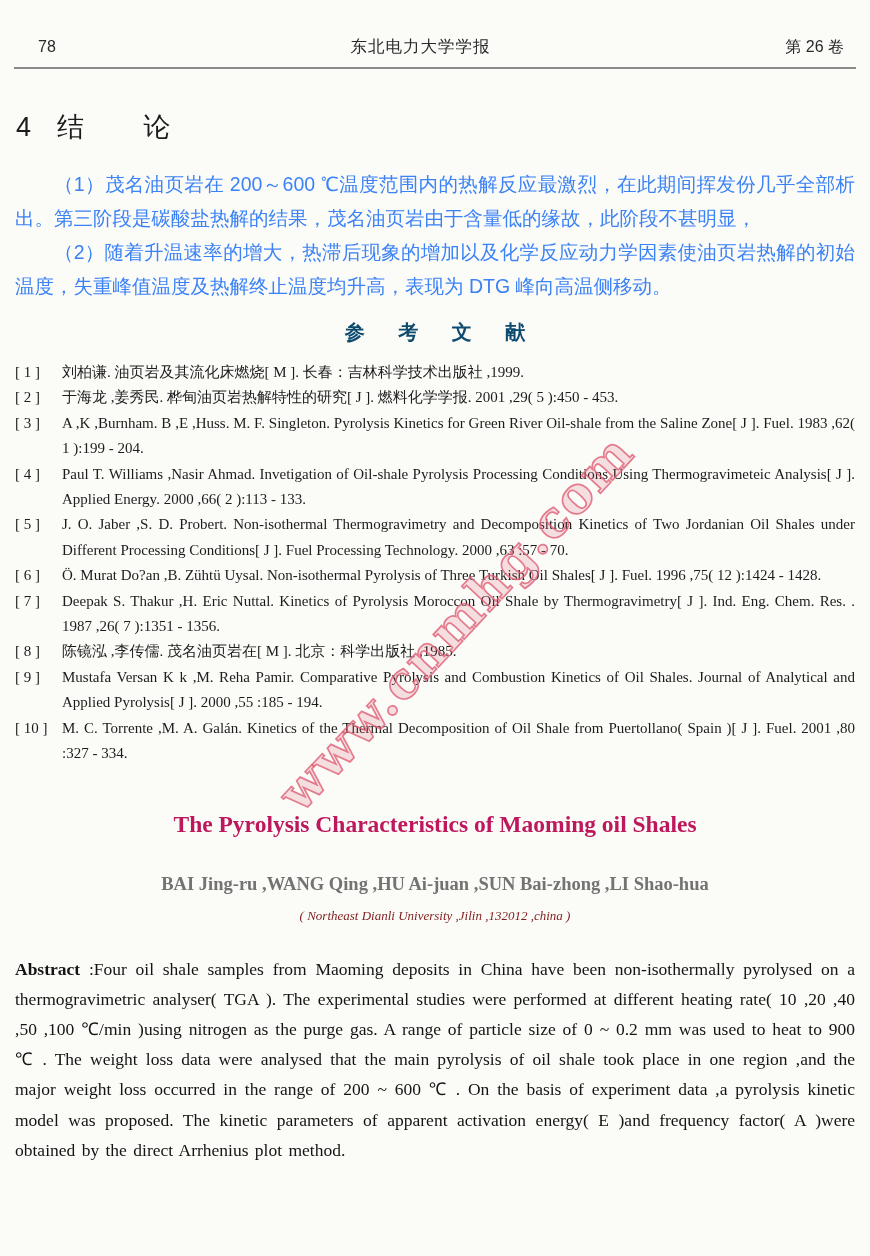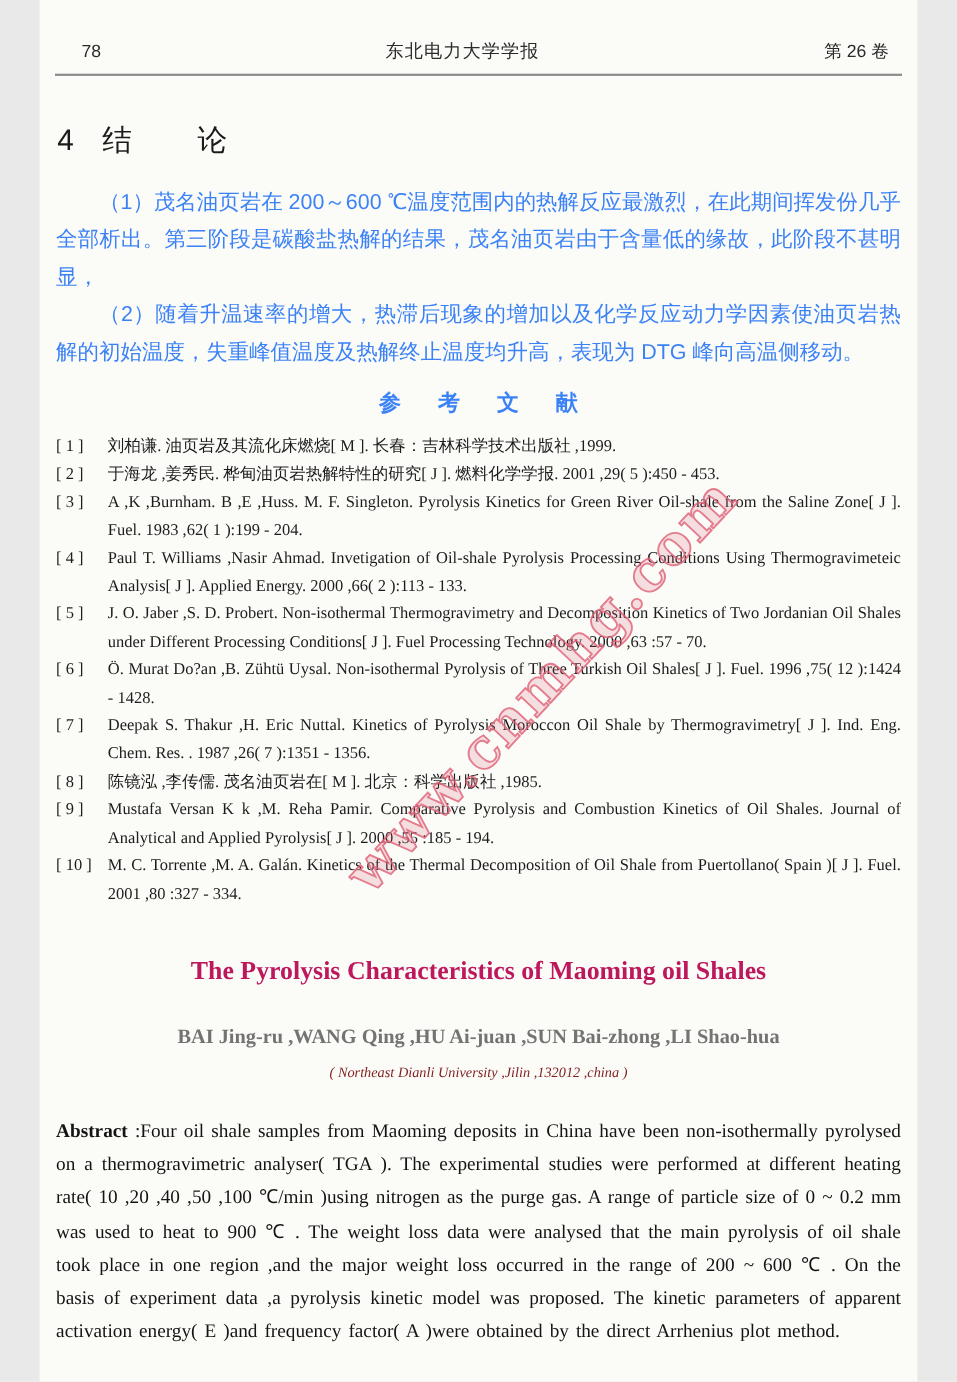--- a/index.html
+++ b/index.html
@@ -1,18 +1,18 @@
 <!DOCTYPE html>
 <html><head>
 <meta charset="utf-8">
 <style>
   * { margin:0; padding:0; box-sizing:border-box; }
   html,body { background:#e9e9e9; }
   .page {
-    position:relative; width:798px; height:1256px; margin:0 auto;
+    position:relative; width:870px; height:1256px; margin:0 auto;
     background:#fbfbf8; color:#1d1d1d; overflow:hidden;
     font-family:"Liberation Serif", serif;
   }
   
   .pagehead {
     display:flex; justify-content:space-between; align-items:baseline;
     padding:36px 26px 0 38px;
     font-family:"Liberation Sans", sans-serif;
     font-size:16px; color:#2a2a2a;
   }
@@ -31,21 +31,21 @@
   .body-block p {
     font-family:Liberation Sans, sans-serif;
     font-size:19.5px; line-height:34px; text-align:justify;
     text-indent:2em; color:#3b82f6;
   }
   
   .ref-heading {
     margin-top:16px; text-align:center;
     font-family:"Liberation Sans", sans-serif;
     font-size:20px; font-weight:600; letter-spacing:14px;
-    text-indent:14px; color:#3b82f6;
+    text-indent:14px; color:#0c4a6e;
   }
   .ref-list { margin:14px 15px 0 15px; }
   .ref-item { display:flex; font-size:15px; line-height:25.4px; color:#1c1c1c; }
   .ref-label { flex:0 0 47px; white-space:nowrap; }
   .ref-text  { flex:1; text-align:justify; }
   
   .en-title {
     margin-top:44px; text-align:center;
     font-size:23.5px; font-weight:bold; color:#be185d;
     font-family:"Liberation Serif", serif;

